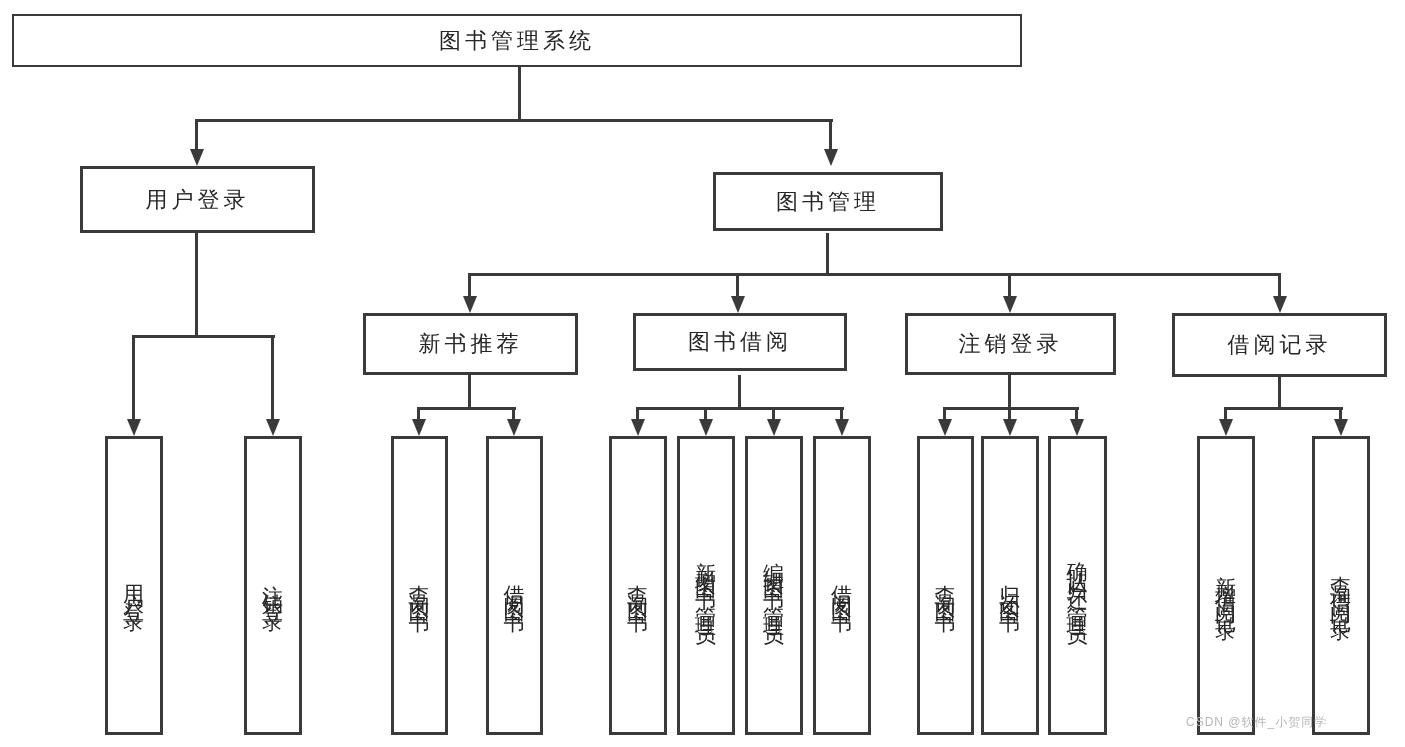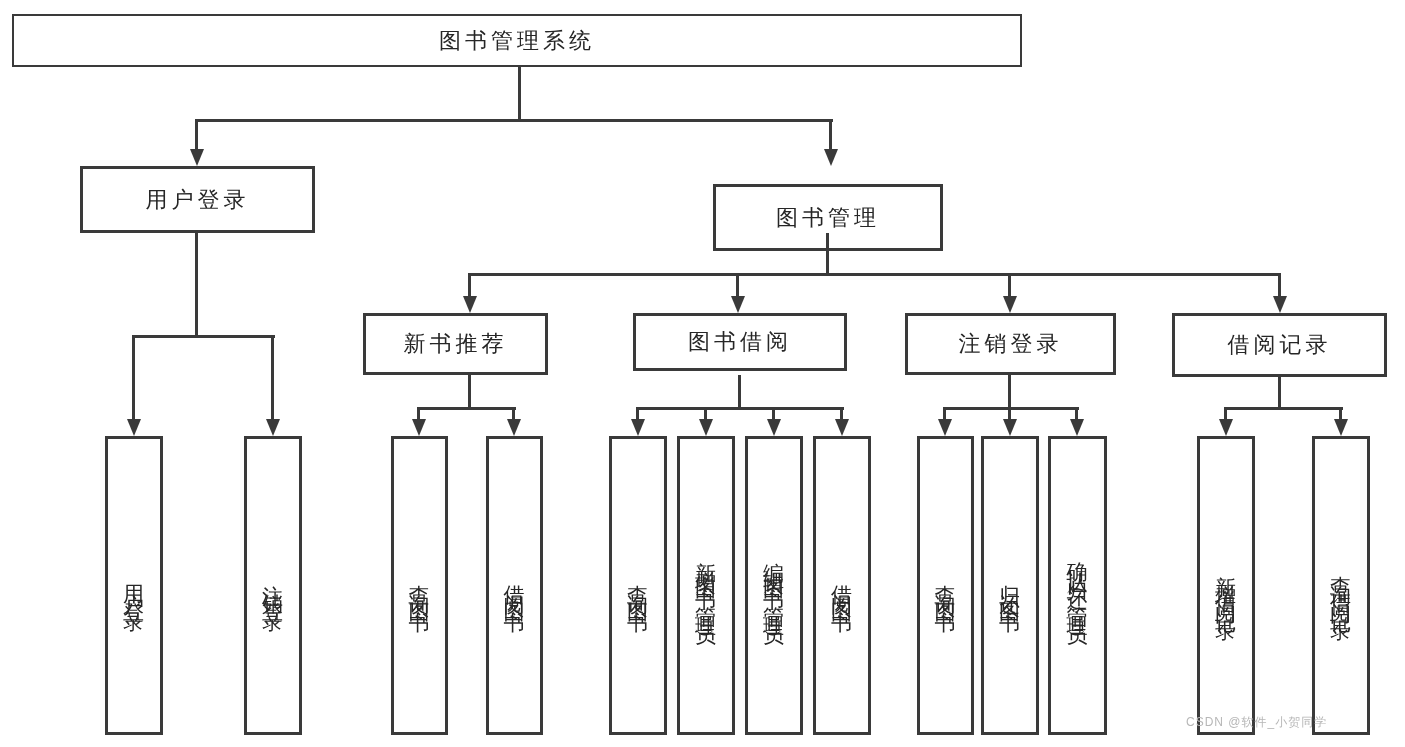--- a/index.html
+++ b/index.html
@@ -43,41 +43,41 @@
   <div class="box box--thin" style="left:12px;top:14px;width:1010px;height:53px">图书管理系统</div>
 
   <div class="vline" style="left:518px;top:66px;height:55px"></div>
   <div class="hline" style="left:196px;top:119px;width:637px"></div>
   <div class="vline" style="left:195px;top:119px;height:32px"></div>
   <div class="ahead" style="left:190px;top:149px"></div>
   <div class="vline" style="left:829px;top:119px;height:32px"></div>
   <div class="ahead" style="left:824px;top:149px"></div>
 
   <div class="box" style="left:80px;top:166px;width:235px;height:67px">用户登录</div>
-  <div class="box" style="left:713px;top:184px;width:230px;height:67px">图书管理</div>
+  <div class="box" style="left:713px;top:172px;width:230px;height:59px">图书管理</div>
 
   <div class="vline" style="left:195px;top:233px;height:104px"></div>
   <div class="hline" style="left:133px;top:335px;width:142px"></div>
   <div class="vline" style="left:132px;top:335px;height:86px"></div>
   <div class="ahead" style="left:127px;top:419px"></div>
   <div class="vline" style="left:271px;top:335px;height:86px"></div>
   <div class="ahead" style="left:266px;top:419px"></div>
 
   <div class="vline" style="left:826px;top:233px;height:42px"></div>
   <div class="hline" style="left:469px;top:273px;width:812px"></div>
   <div class="vline" style="left:468px;top:273px;height:25px"></div>
   <div class="ahead" style="left:463px;top:296px"></div>
   <div class="vline" style="left:736px;top:273px;height:25px"></div>
   <div class="ahead" style="left:731px;top:296px"></div>
   <div class="vline" style="left:1008px;top:273px;height:25px"></div>
   <div class="ahead" style="left:1003px;top:296px"></div>
   <div class="vline" style="left:1278px;top:273px;height:25px"></div>
   <div class="ahead" style="left:1273px;top:296px"></div>
 
-  <div class="box" style="left:363px;top:313px;width:185px;height:62px">新书推荐</div>
+  <div class="box" style="left:363px;top:313px;width:215px;height:62px">新书推荐</div>
   <div class="box" style="left:633px;top:313px;width:214px;height:58px">图书借阅</div>
   <div class="box" style="left:905px;top:313px;width:211px;height:62px">注销登录</div>
   <div class="box" style="left:1172px;top:313px;width:215px;height:64px">借阅记录</div>
 
   <div class="vline" style="left:468px;top:375px;height:34px"></div>
   <div class="hline" style="left:418px;top:407px;width:98px"></div>
   <div class="vline" style="left:417px;top:407px;height:14px"></div>
   <div class="ahead" style="left:412px;top:419px"></div>
   <div class="vline" style="left:512px;top:407px;height:14px"></div>
   <div class="ahead" style="left:507px;top:419px"></div>

